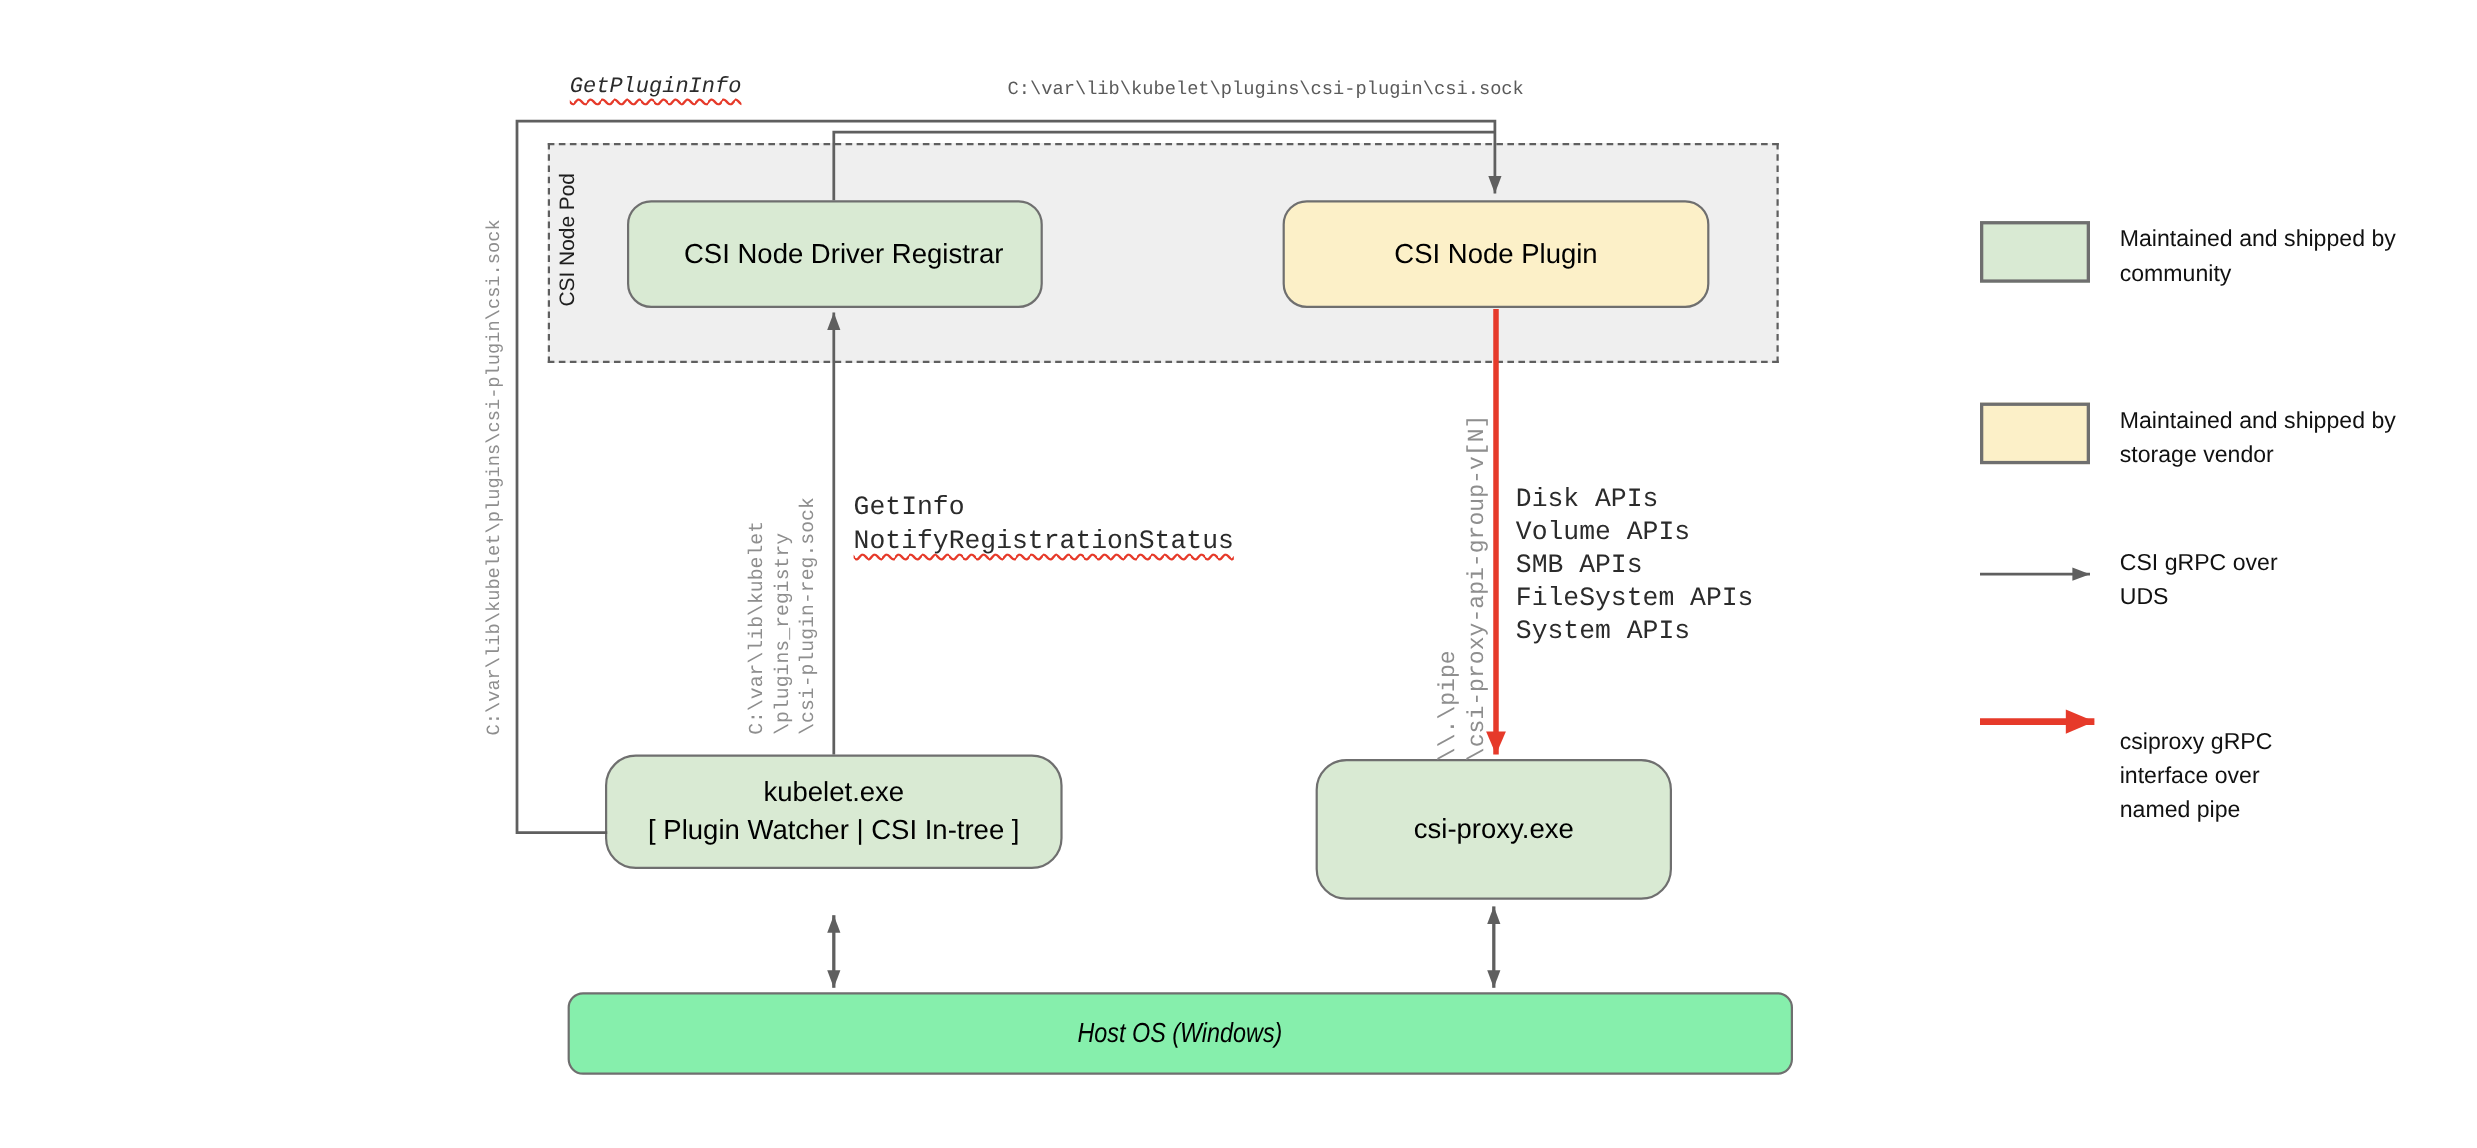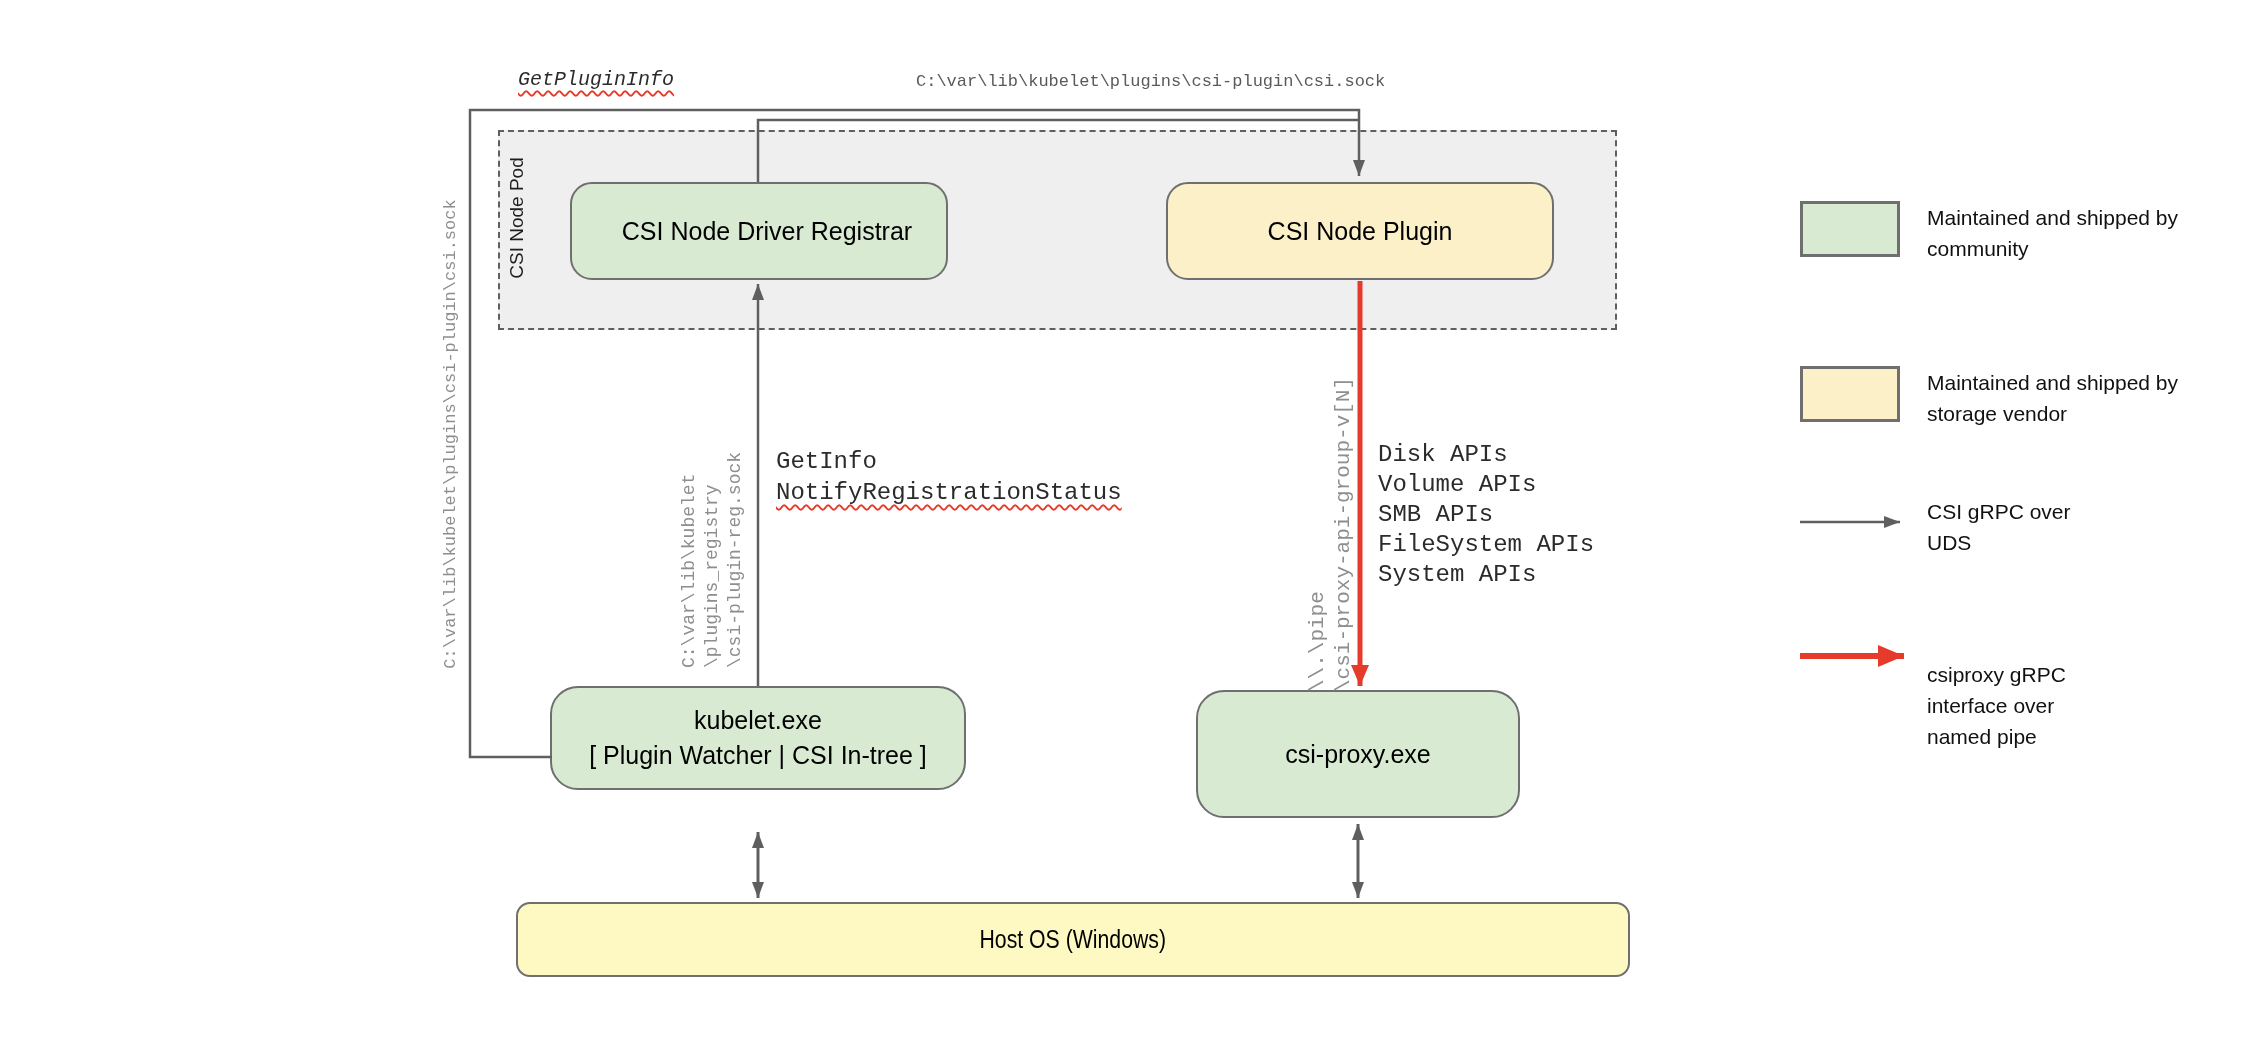--- a/index.html
+++ b/index.html
@@ -7,21 +7,21 @@
           font-family:"Liberation Sans",sans-serif;}
 
   
   .pod{position:absolute;left:498px;top:130px;width:1119px;height:200px;
        background:#efefef;border:2px dashed #5f5f5f;box-sizing:border-box;}
   .box{position:absolute;border:2px solid #6f6f6f;box-sizing:border-box;
        display:flex;flex-direction:column;align-items:center;justify-content:center;
        text-align:center;color:#000;font-size:25px;}
   .green{background:#d9ead3;}
   .yellow{background:#fcf0c8;}
-  .blue{background:#fef9c3;}
+  .blue{background:#86efac;font-style:italic;}
   .registrar{left:570px;top:182px;width:378px;height:98px;border-radius:22px;padding-left:16px;}
   .plugin{left:1166px;top:182px;width:388px;height:98px;border-radius:22px;}
   .kubelet{left:550px;top:686px;width:416px;height:104px;border-radius:28px;line-height:35px;}
   .csiproxy{left:1196px;top:690px;width:324px;height:128px;border-radius:28px;}
   .hostos{left:516px;top:902px;width:1114px;height:75px;border-radius:14px;}
   .hostos .condensed{display:inline-block;transform:scaleX(0.85);}
 
   
   .mono{font-family:"Liberation Mono","DejaVu Sans Mono",monospace;color:#2b2b2b;}
   .wavy{text-decoration-line:underline;text-decoration-style:wavy;

